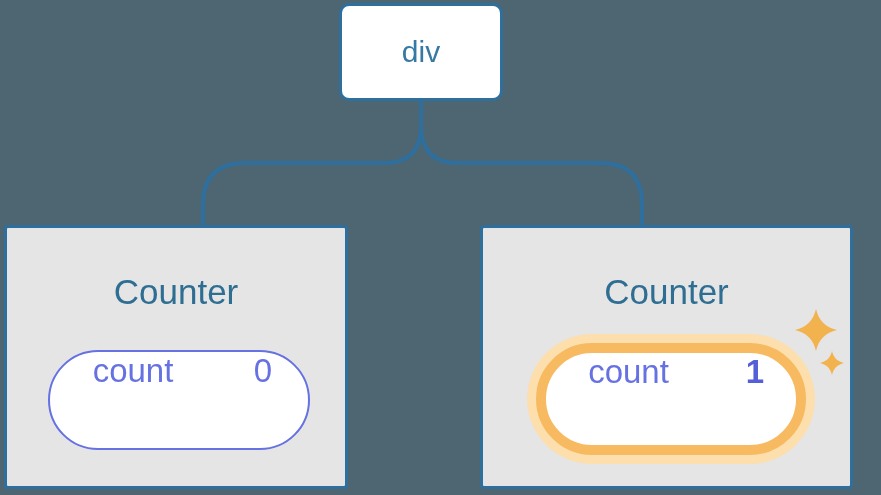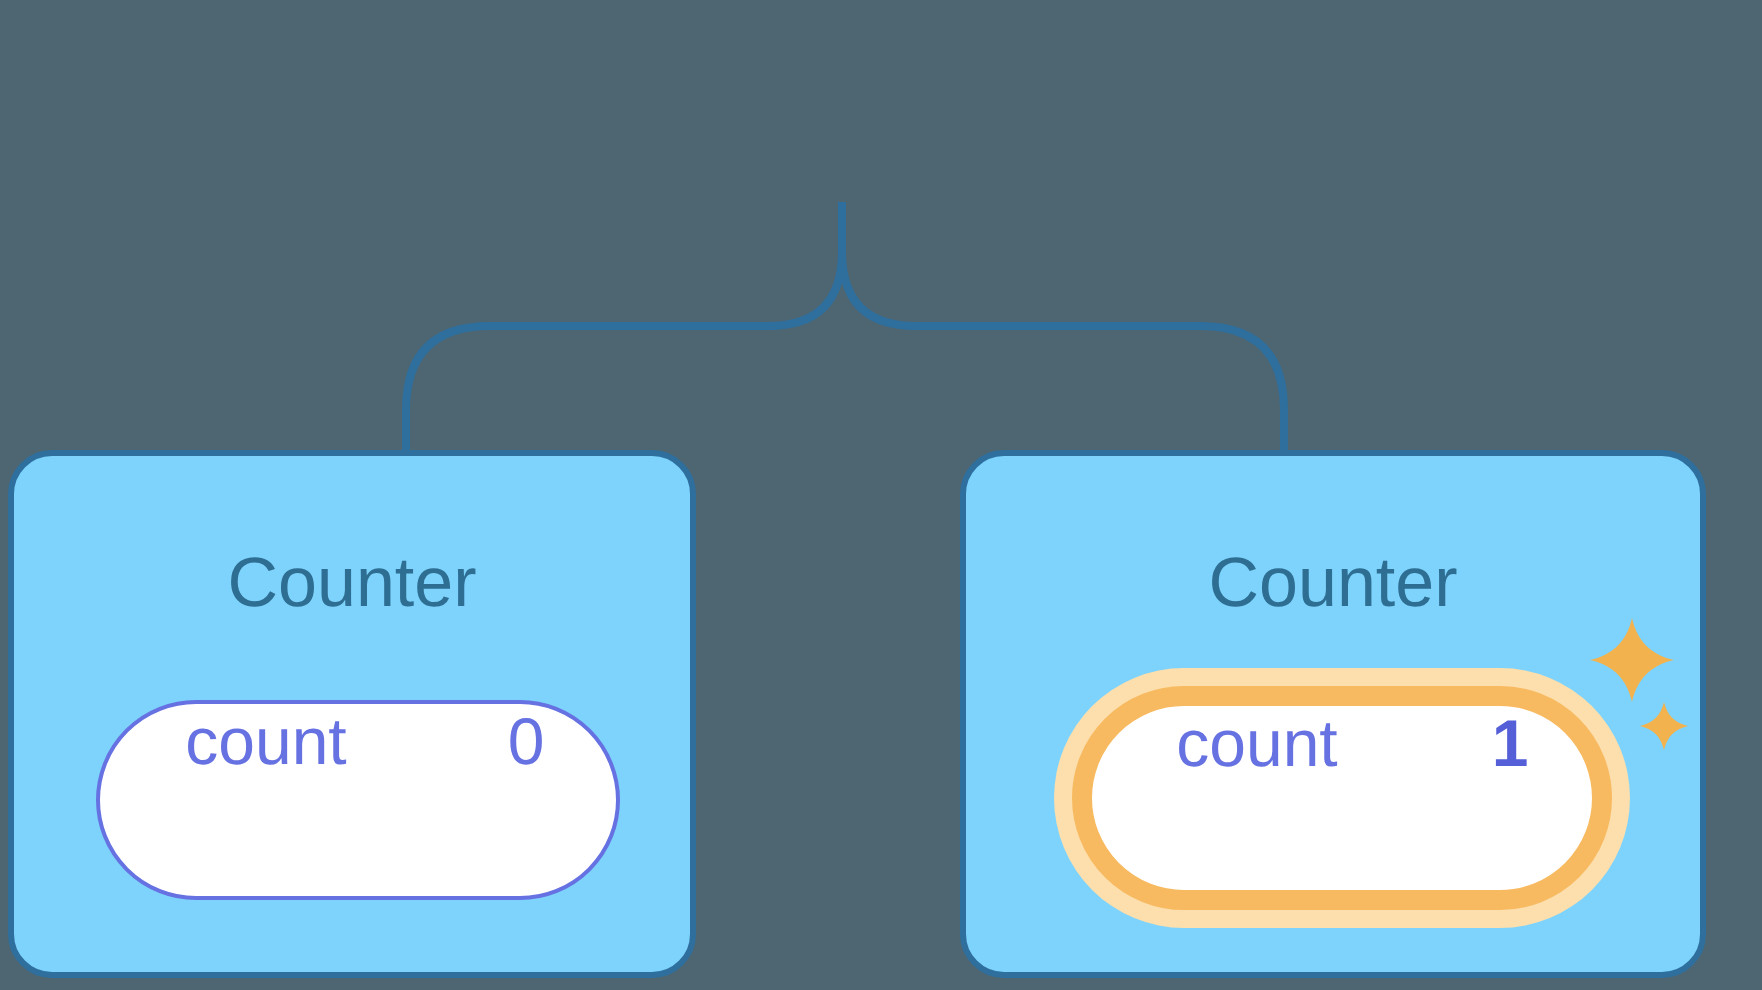--- a/index.html
+++ b/index.html
@@ -38,23 +38,23 @@
     justify-content: center;
     font-size: 30px;
     font-weight: 500;
     color: #3679a4;
   }
   .card {
     position: absolute;
     top: 225px;
     height: 264px;
     box-sizing: border-box;
-    background: #7dd3fc;
+    background: #e5e5e5;
     border: 3px solid #2e6f9e;
-    border-radius: 22px;
+    border-radius: 4px;
   }
   .card.left  { left: 4px;   width: 344px; }
   .card.right { left: 480px; width: 373px; }
   .card-title {
     position: absolute;
     top: 44px;
     width: 100%;
     text-align: center;
     font-size: 35px;
     font-weight: 500;
@@ -112,20 +112,23 @@
 </head>
 <body>
 
 <div class="canvas">
 
   <svg class="connectors" viewBox="0 0 881 495">
     <path d="M421 101 L421 126 Q421 163 384 163 L245 163 Q203 163 203 205 L203 226"></path>
     <path d="M421 101 L421 126 Q421 163 458 163 L600 163 Q642 163 642 205 L642 226"></path>
   </svg>
 
+  <div class="node-root">
+    <span>div</span>
+  </div>
 
   <div class="card left">
     <div class="card-title">Counter</div>
     <div class="pill pill-purple">
       <span class="pill-key">count</span>
       <span class="pill-divider"></span>
       <span class="pill-value">0</span>
     </div>
   </div>
 

